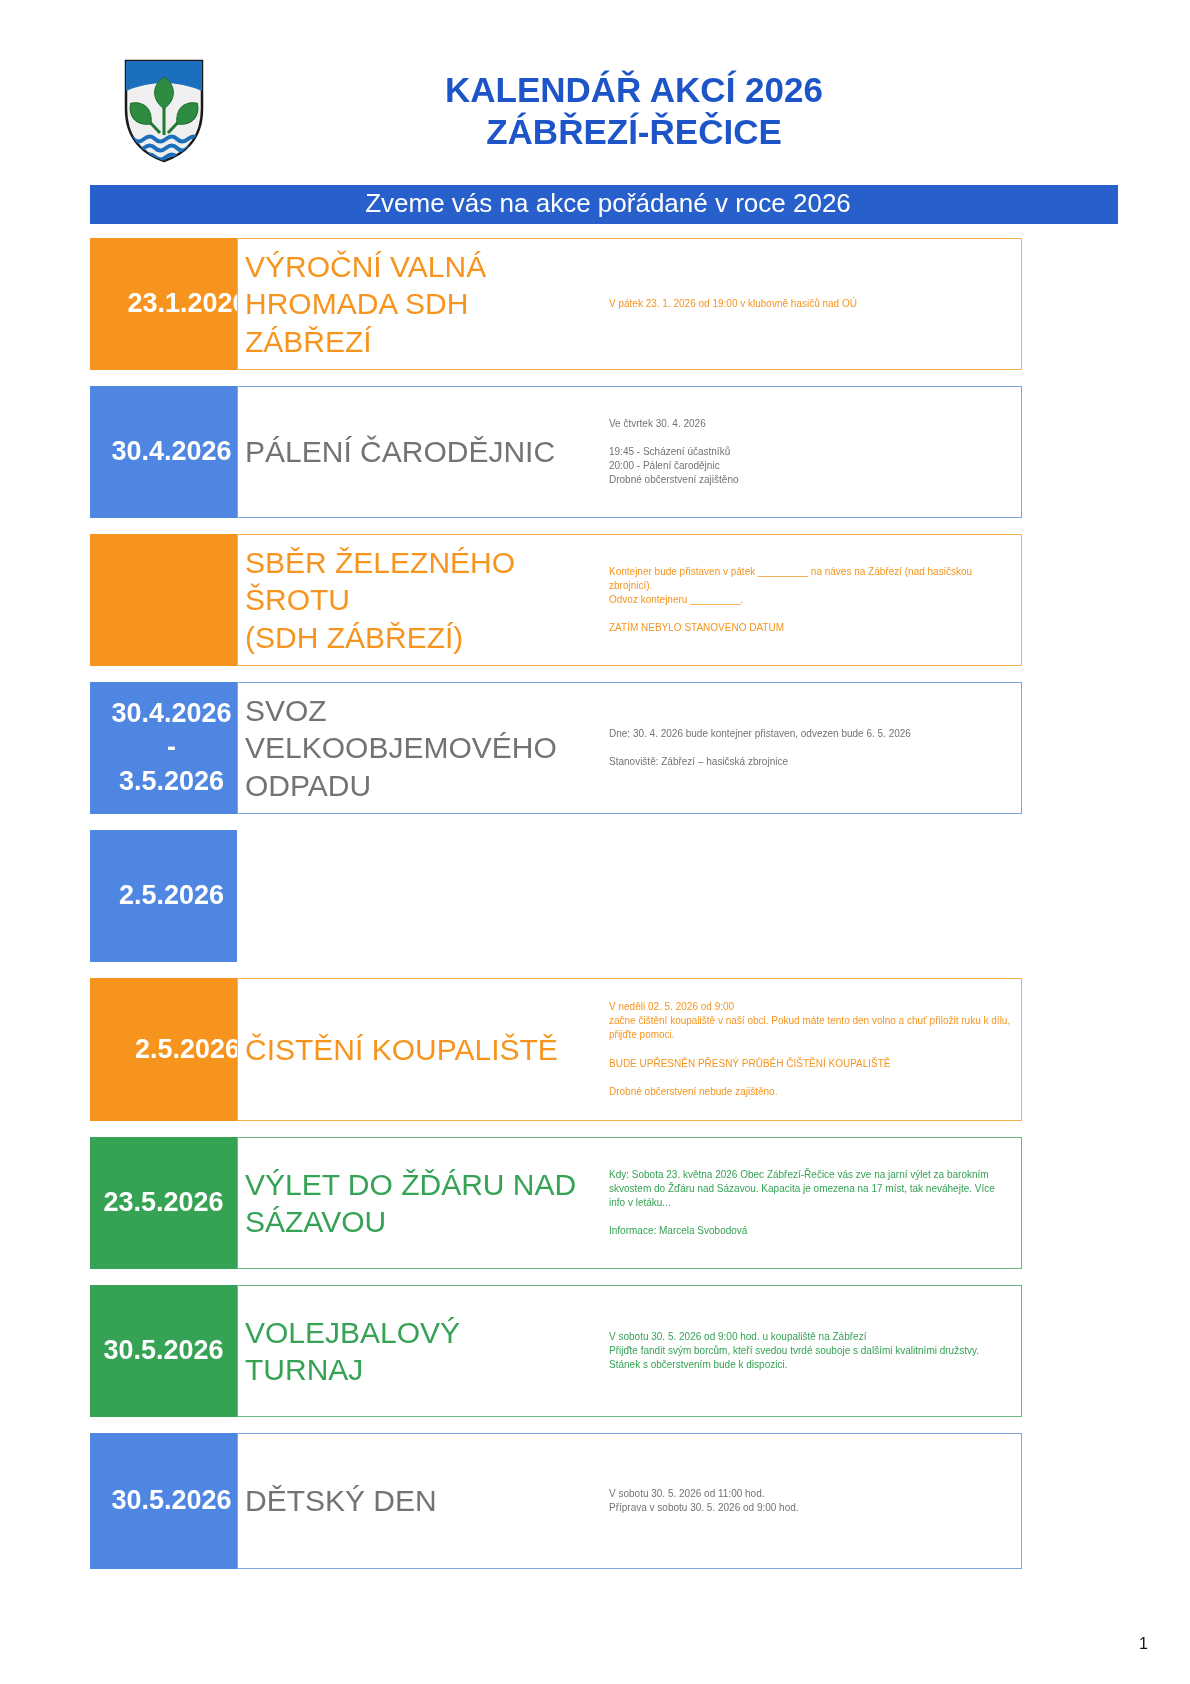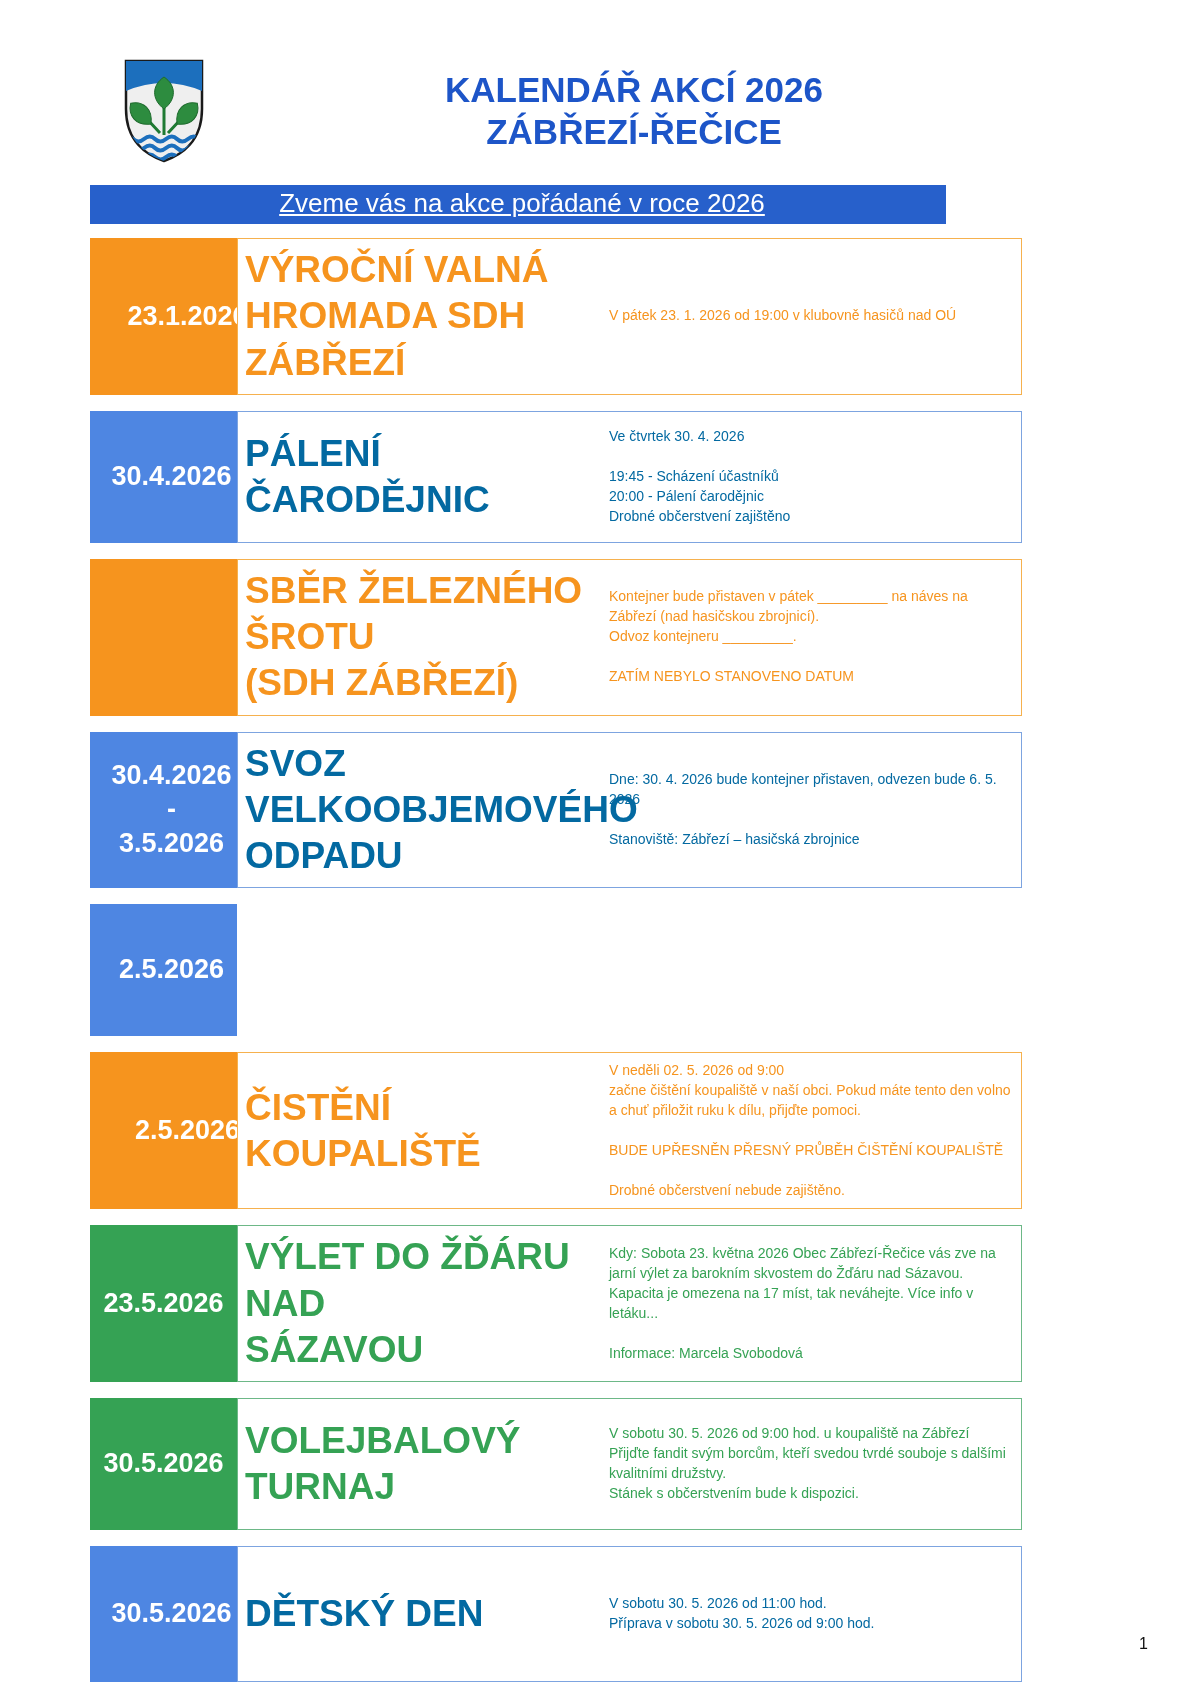--- a/index.html
+++ b/index.html
@@ -30,27 +30,26 @@
     text-align: center;
     padding-right: 130px;
     margin-top: 12px;
     color: #1d55c8;
     font-weight: bold;
     font-size: 35px;
     line-height: 1.2;
   }
   .banner {
     margin: 20px 0 0 90px;
-    width: 856px;
+    width: 1028px;
     background: #2760cb;
     color: #ffffff;
     text-align: center;
     font-size: 26px;
     padding: 3px 0 5px 8px;
-    text-decoration: underline;
   }
   
   .events { margin: 14px 0 0 90px; width: 932px; }
   .event-row {
     display: flex;
     align-items: stretch;
     margin-bottom: 16px;
     min-height: 132px;
   }
   .event-row.tall { min-height: 143px; }
@@ -72,39 +71,38 @@
     flex: 1;
     border: 1px solid;
     display: flex;
     align-items: center;
     padding: 8px 10px 8px 7px;
     background: #ffffff;
   }
   .event-title {
     width: 358px;
     flex: 0 0 auto;
-    font-size: 37px;
+    font-size: 30px;
     line-height: 1.25;
     white-space: pre-line;
-    font-weight: bold;
   }
   .event-details {
     flex: 1;
-    font-size: 14px;
+    font-size: 10px;
     line-height: 1.42;
     white-space: pre-line;
     padding-left: 6px;
   }
   
   .orange .date-box { background: #f6941e; padding-left: 48px; }
   .orange .content-box { border-color: #f6b14e; }
   .orange .event-title, .orange .event-details { color: #f6941e; }
   .blue .date-box { background: #4e86e2; padding-left: 16px; }
   .blue .content-box { border-color: #7da4e0; }
-  .blue .event-title, .blue .event-details { color: #0369a1; }
+  .blue .event-title, .blue .event-details { color: #737373; }
   .green .date-box { background: #35a254; }
   .green .content-box { border-color: #6db887; }
   .green .event-title, .green .event-details { color: #35a254; }
   
   .page-number {
     position: absolute;
     right: 42px;
     bottom: 44px;
     font-size: 16px;
     color: #111111;

